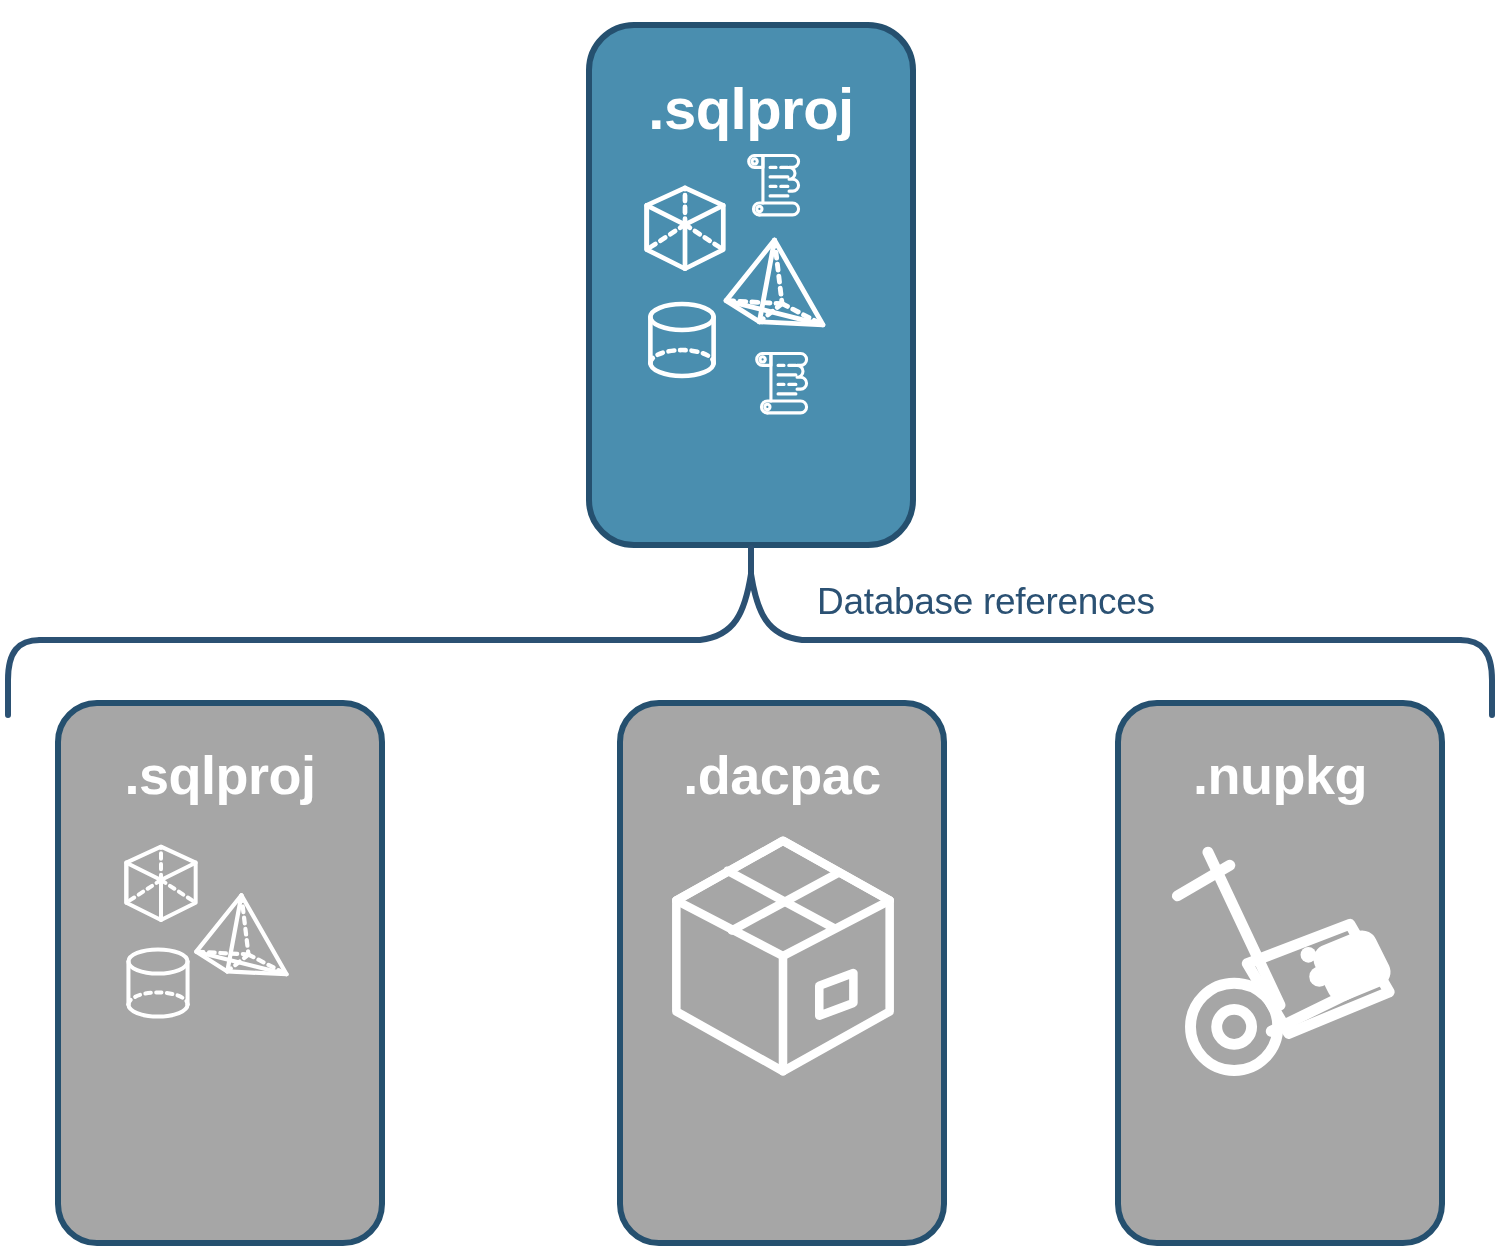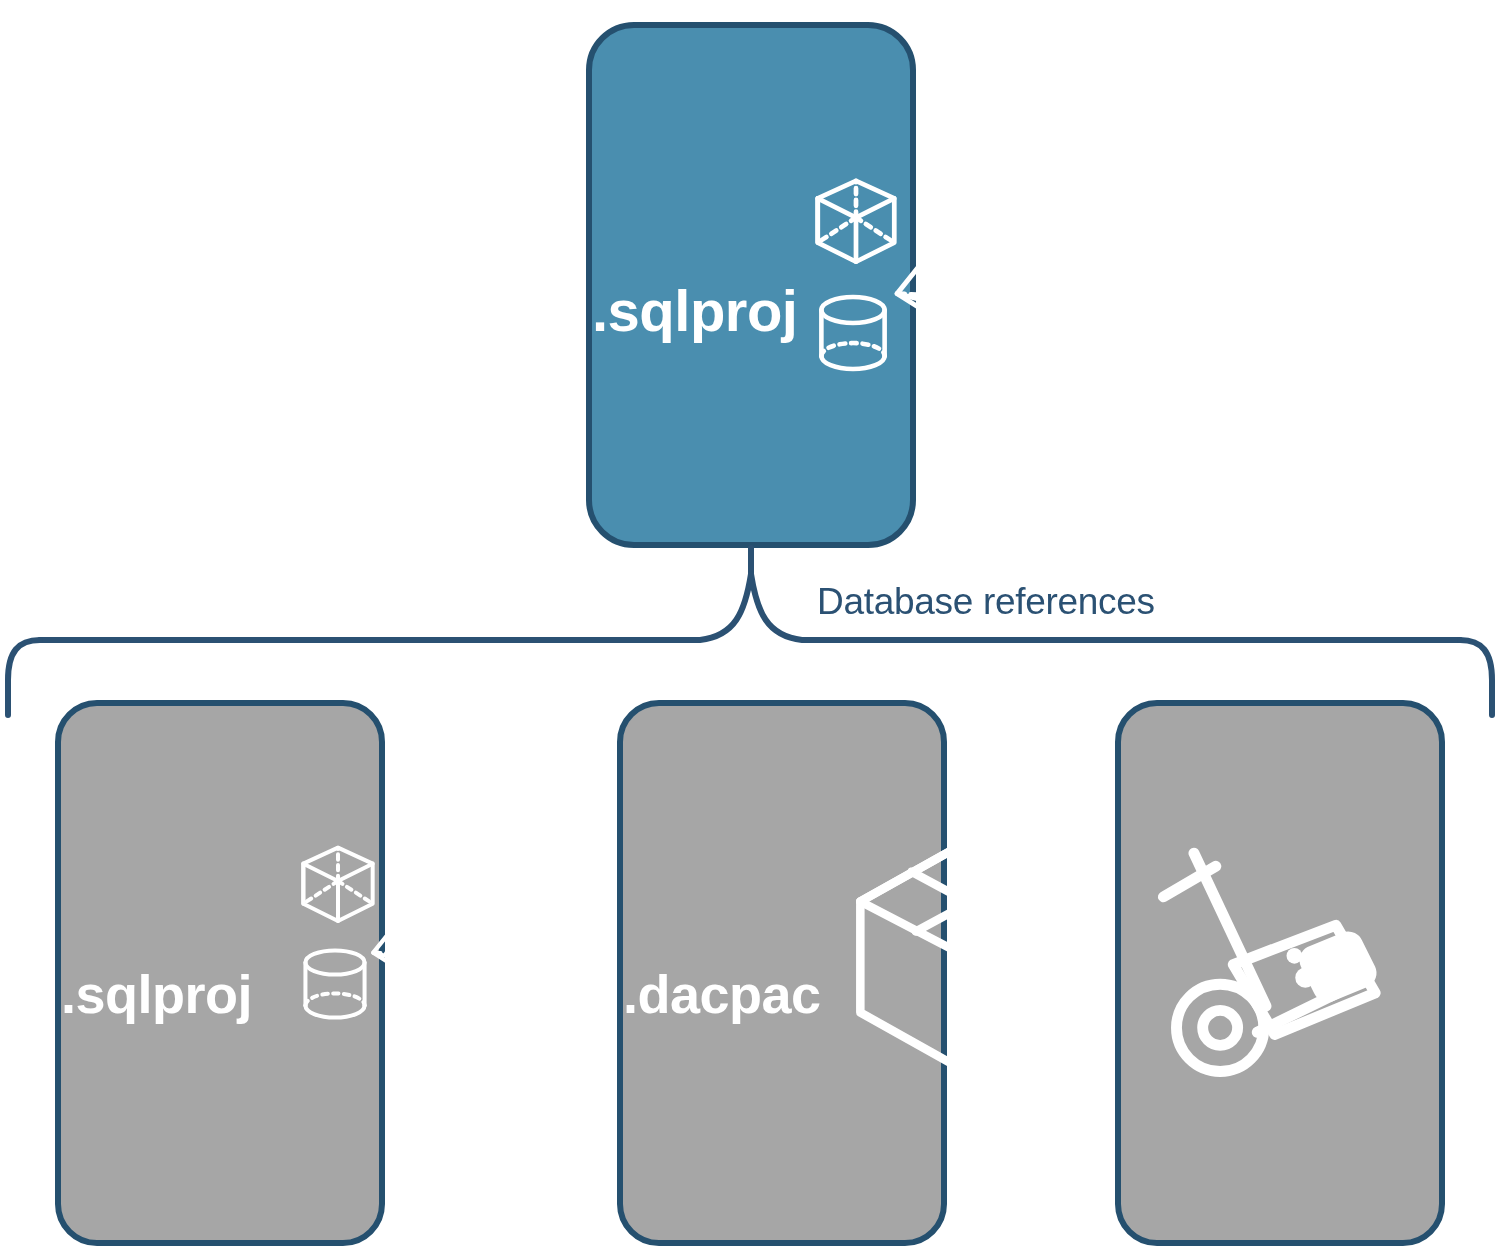--- a/index.html
+++ b/index.html
@@ -22,21 +22,21 @@
     height: 1250px;
   }
 
   
   .card {
     position: absolute;
     box-sizing: border-box;
     border-radius: 46px;
     border: 6px solid #25506F;
     display: flex;
-    flex-direction: row;
+    flex-direction: column;
     align-items: center;
   }
   .card-title {
     color: #ffffff;
     font-weight: bold;
     letter-spacing: -0.5px;
     line-height: 1;
     user-select: none;
   }
 
@@ -247,20 +247,21 @@
         <path d="M86 21 L36 48"></path>
 
         <path d="M10 34 L60 6 L110 34"></path>
 
         <path d="M77 74 L93 68 L93 82 L77 88 Z"></path>
       </svg>
     </div>
   </div>
 
   <div class="card card-child" id="card-nupkg">
+    <div class="card-title">.nupkg</div>
 
     <div class="icon-area">
       <svg style="left:14px; top:14px;" width="262" height="262" viewBox="0 0 120 120" fill="none" stroke="#ffffff" stroke-width="5" stroke-linecap="round" stroke-linejoin="round">
 
         <path d="M13 32 L37 18"></path>
 
         <path d="M27 12 L60 82"></path>
 
         <path d="M56 94 L105 70"></path>
 

